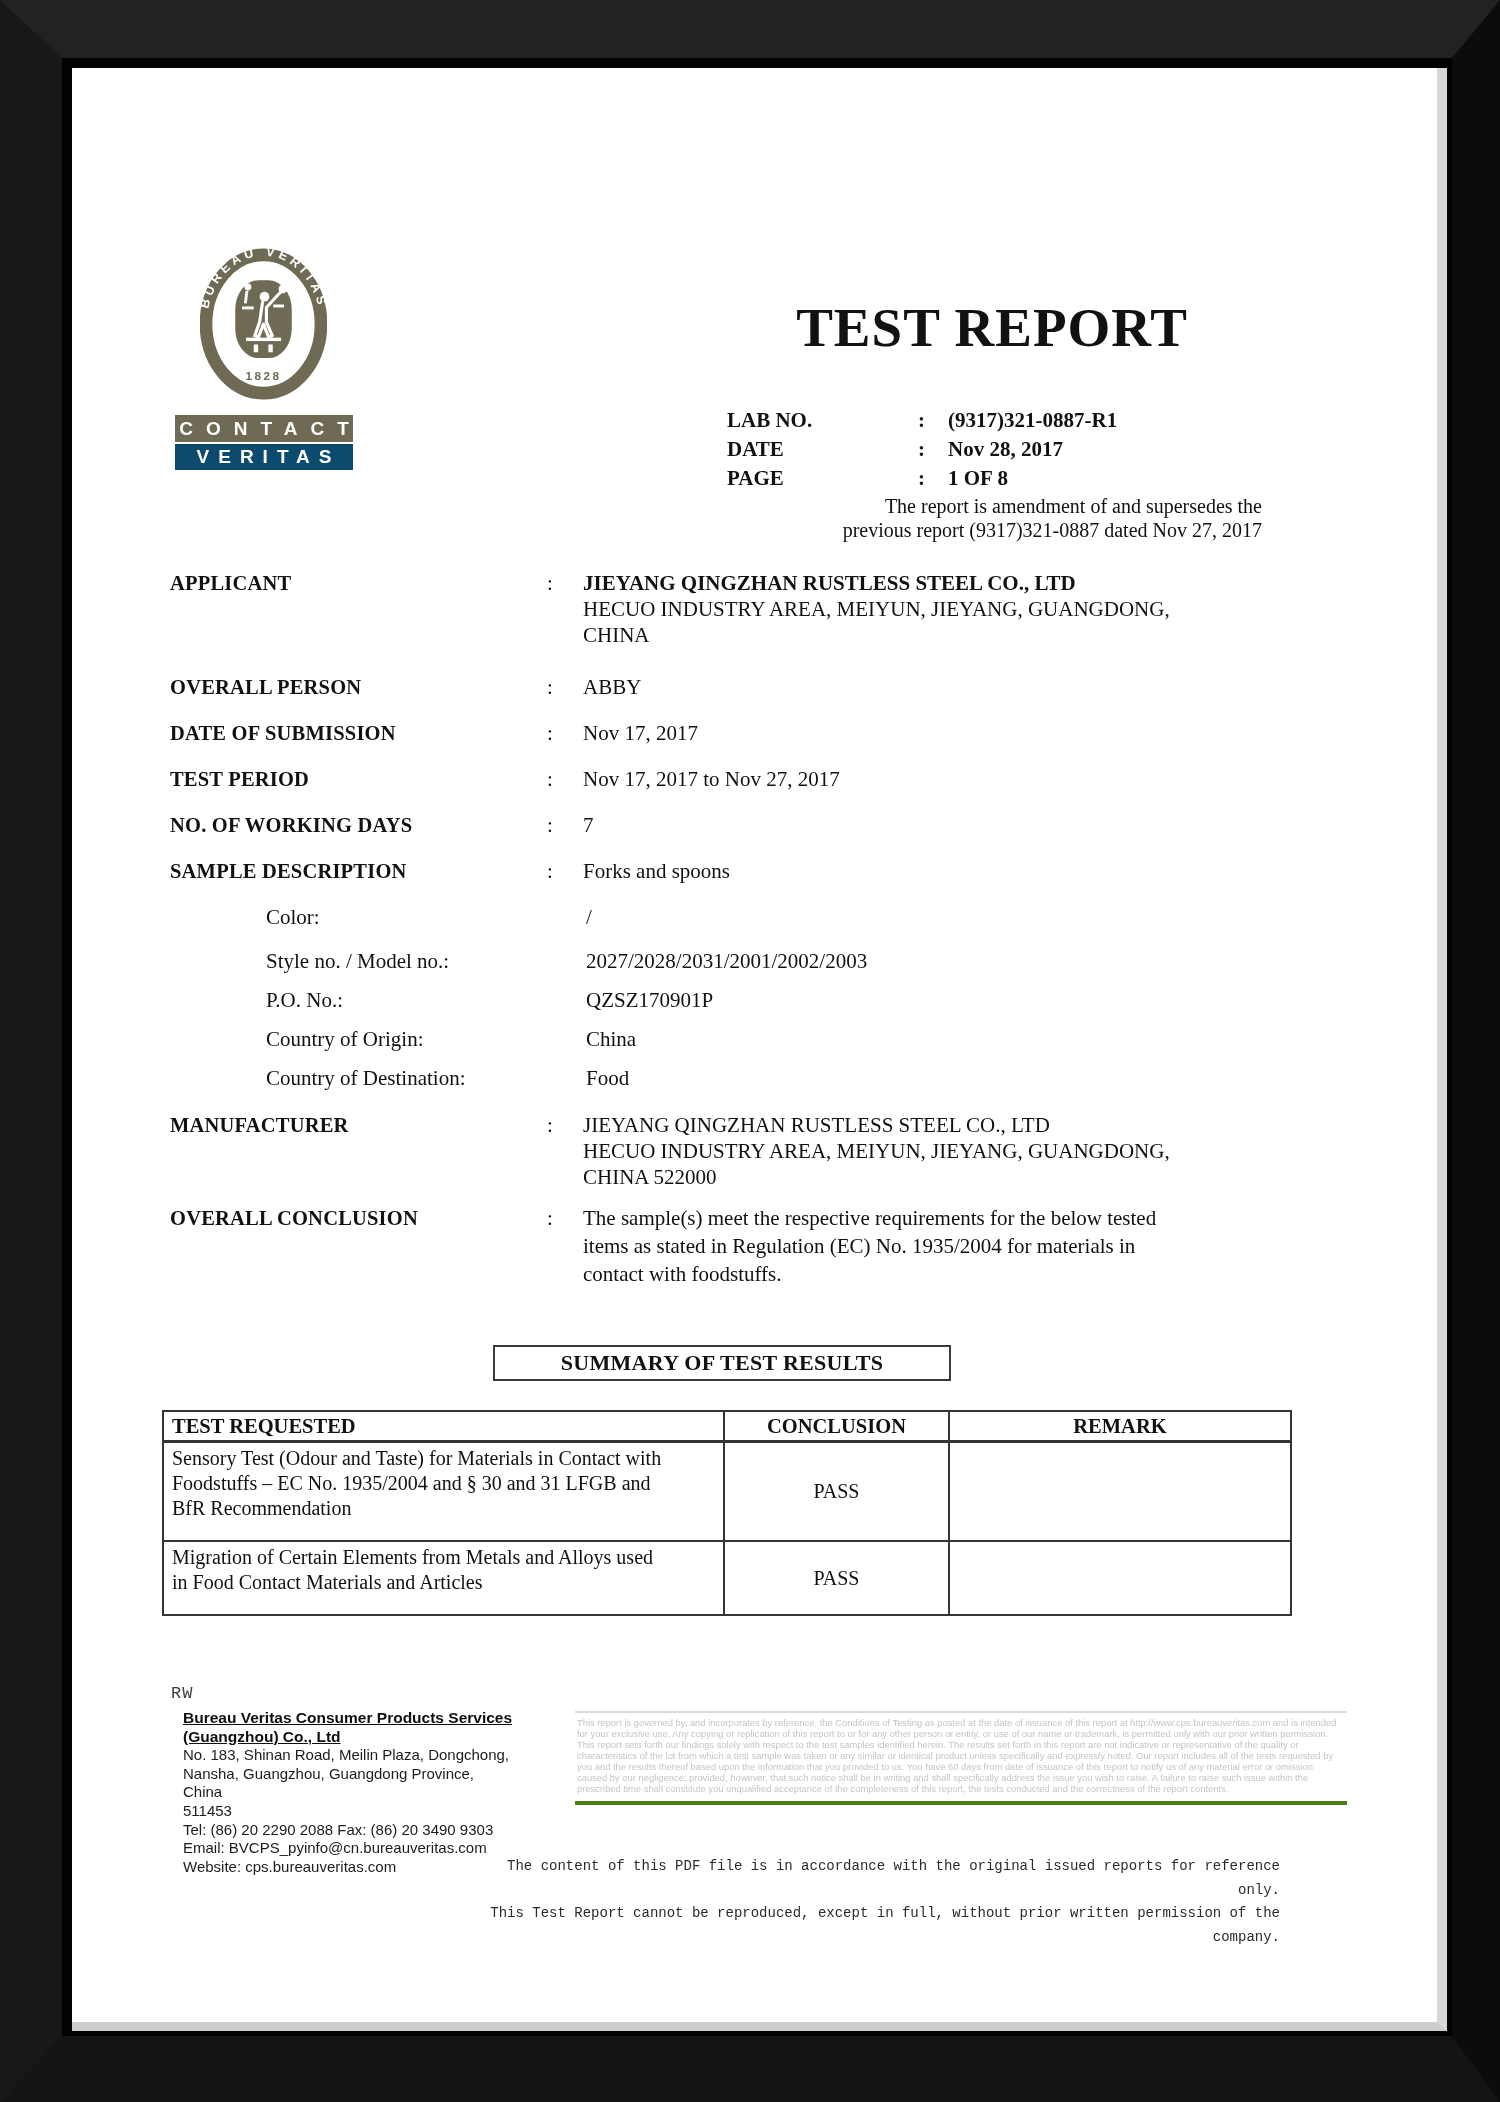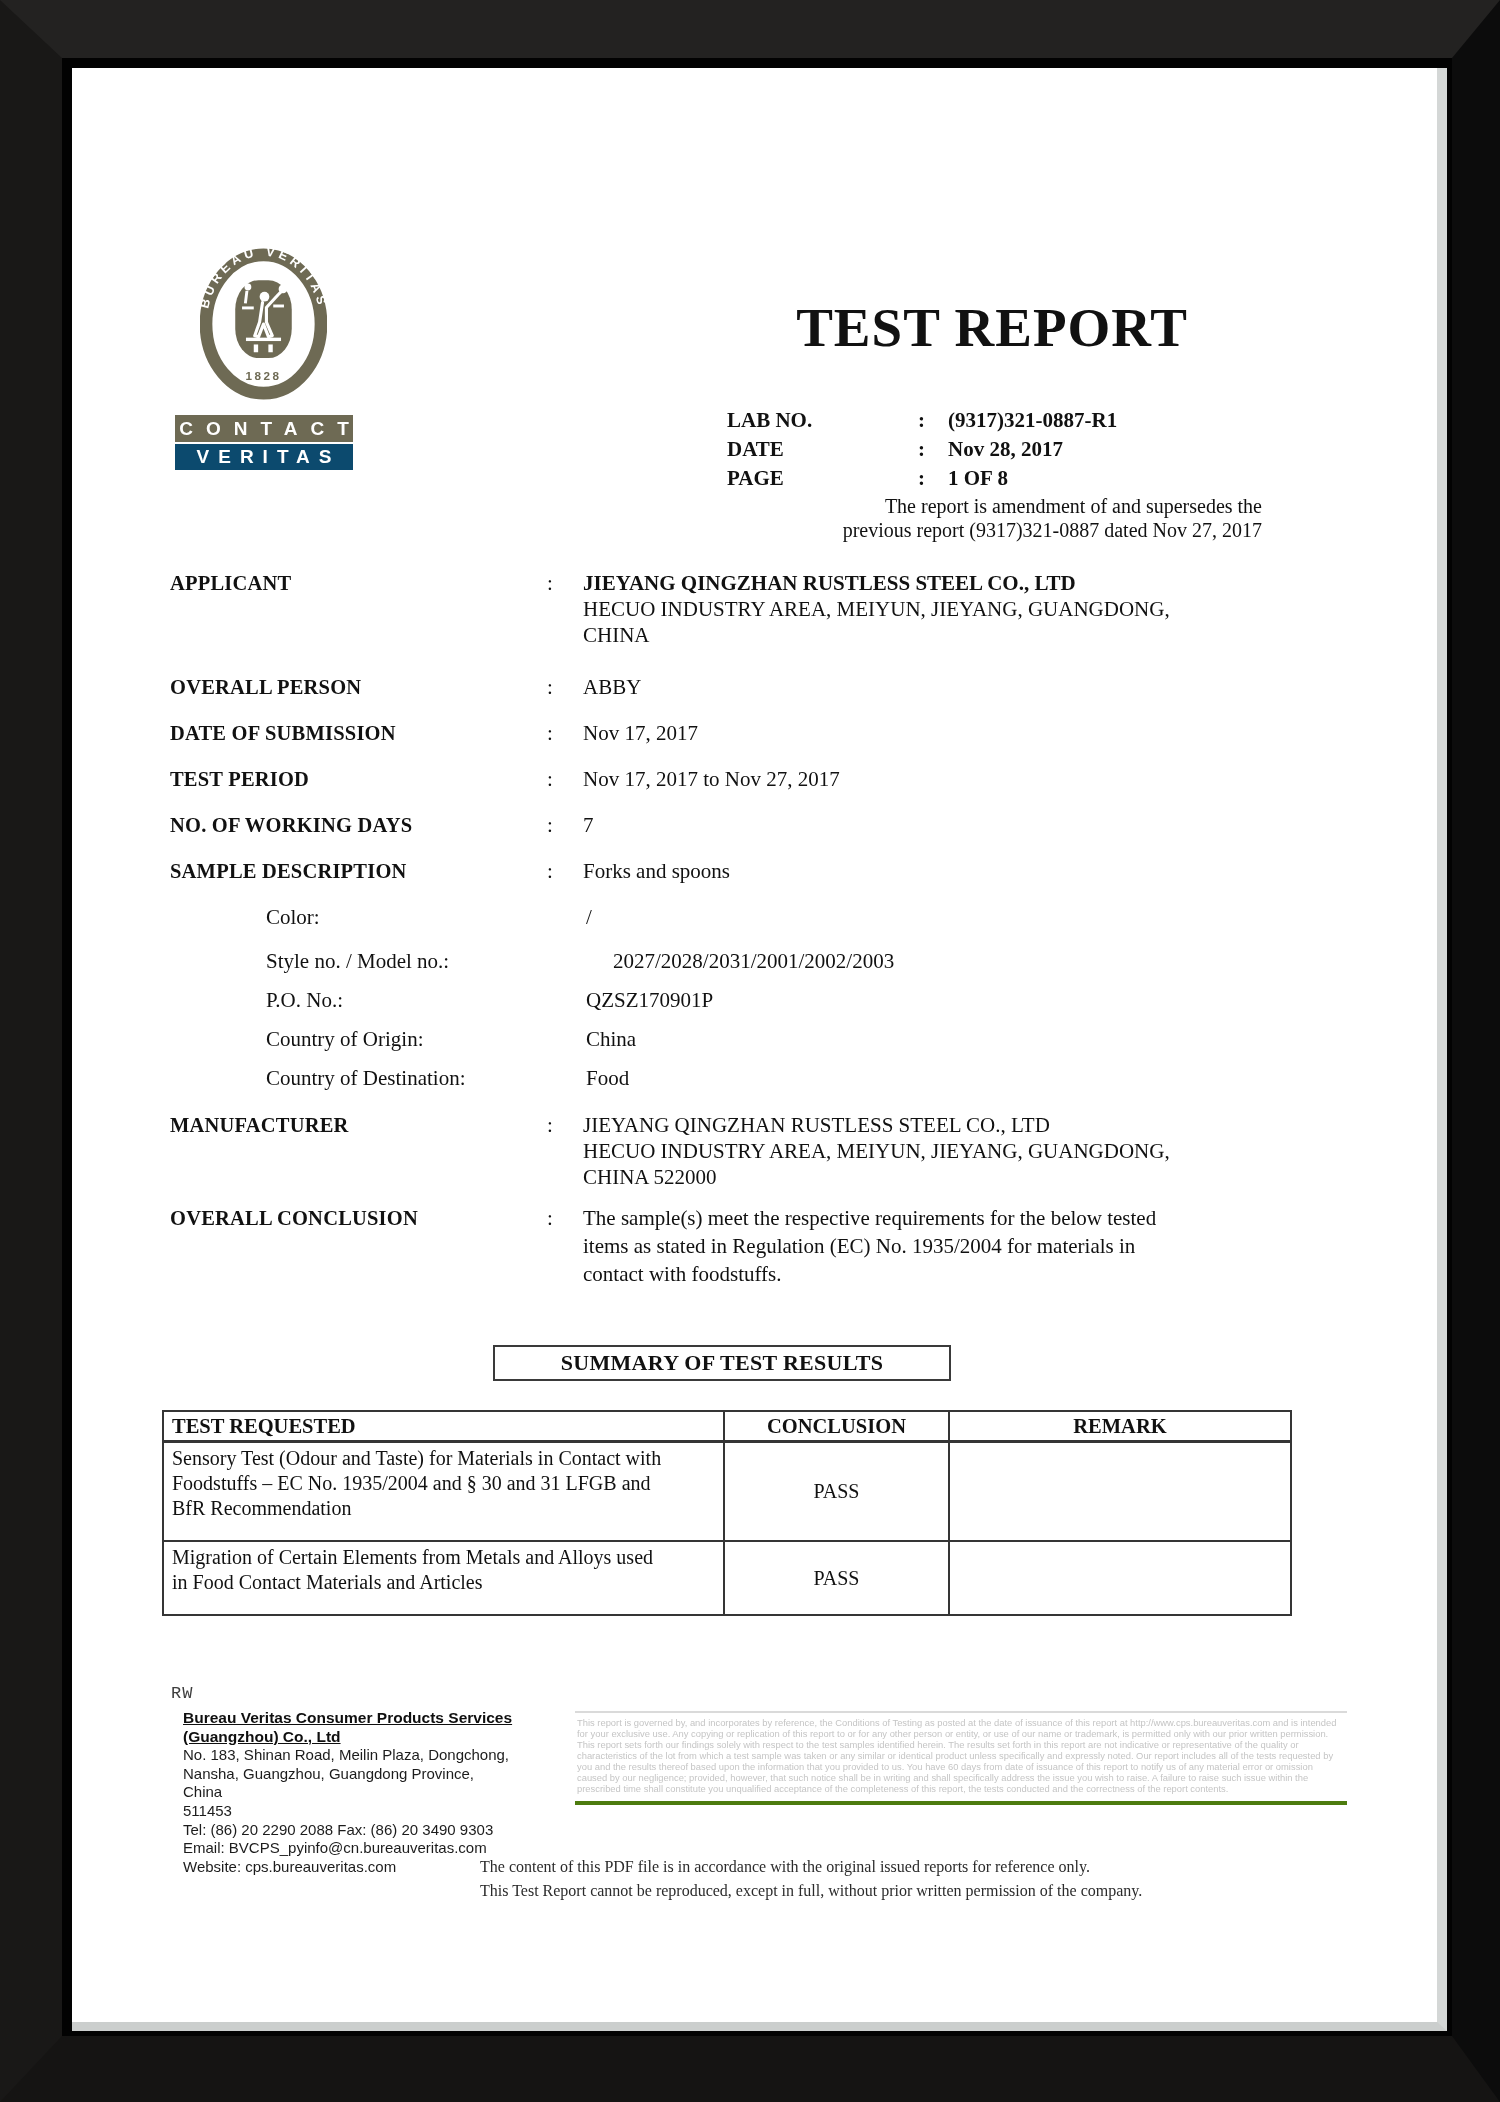--- a/index.html
+++ b/index.html
@@ -43,22 +43,22 @@
   table.results th.h1{text-align:left;}
   table.results td.test{vertical-align:top;line-height:25px;padding:3px 58px 19px 8px;}
   table.results td.pass{text-align:center;vertical-align:middle;}
 
   
   .initials{left:99px;top:1616px;font-family:"Liberation Mono",monospace;font-size:17px;color:#3e3e3e;letter-spacing:1px;}
   .addr{left:111px;top:1641px;width:330px;font-family:"Liberation Sans",sans-serif;font-size:15px;line-height:18.6px;color:#1c1c1c;}
   .addr .b{font-weight:bold;font-size:15.5px;color:#0f0f0f;text-decoration:underline;}
   .legal{left:503px;top:1643px;width:772px;font-family:"Liberation Sans",sans-serif;font-size:9.4px;line-height:11px;
          color:#c5c5c5;border-top:2px solid #dadada;border-bottom:4px solid #4d7c0f;padding:4px 2px 7px 2px;box-sizing:border-box;}
-  .notices{right:157px;top:1787px;width:800px;text-align:left;font-family:Liberation Serif, serif;
-           font-size:16px;line-height:23.5px;color:#2b2b2b;}
+  .notices{right:157px;top:1787px;width:800px;text-align:right;font-family:Liberation Mono, monospace;
+           font-size:14px;line-height:23.5px;color:#2b2b2b;}
 </style>
 </head>
 <body>
 
 <div class="scene">
   <div class="frame"></div>
 
   <div class="paper">
 
     <div class="abs" style="left:128px;top:180px;width:127px;height:152px;">
@@ -149,21 +149,21 @@
     <div class="abs frow" style="top:790px;">
       <span class="lbl">SAMPLE DESCRIPTION</span>
       <span>:</span>
       <span>Forks and spoons</span>
     </div>
 
     <div class="abs srow" style="top:836px;">
       <span>Color:</span>
       <span>/</span>
     </div>
-    <div class="abs srow" style="top:880px;gap:27px;">
+    <div class="abs srow" style="top:880px;">
       <span>Style no. / Model no.:</span>
       <span>2027/2028/2031/2001/2002/2003</span>
     </div>
     <div class="abs srow" style="top:919px;">
       <span>P.O. No.:</span>
       <span>QZSZ170901P</span>
     </div>
     <div class="abs srow" style="top:958px;">
       <span>Country of Origin:</span>
       <span>China</span>

